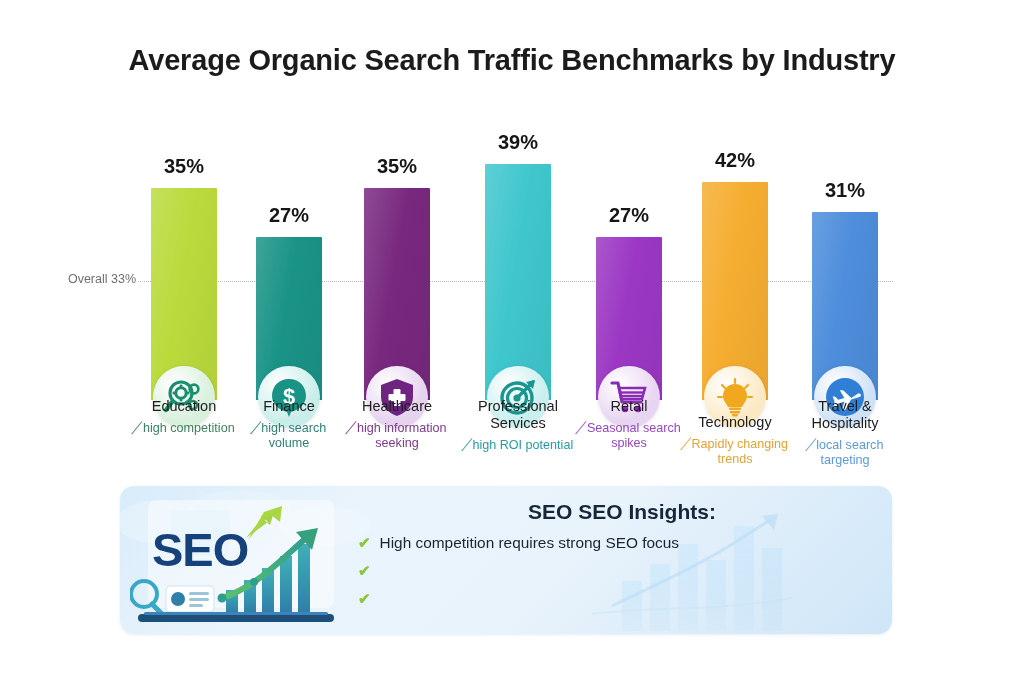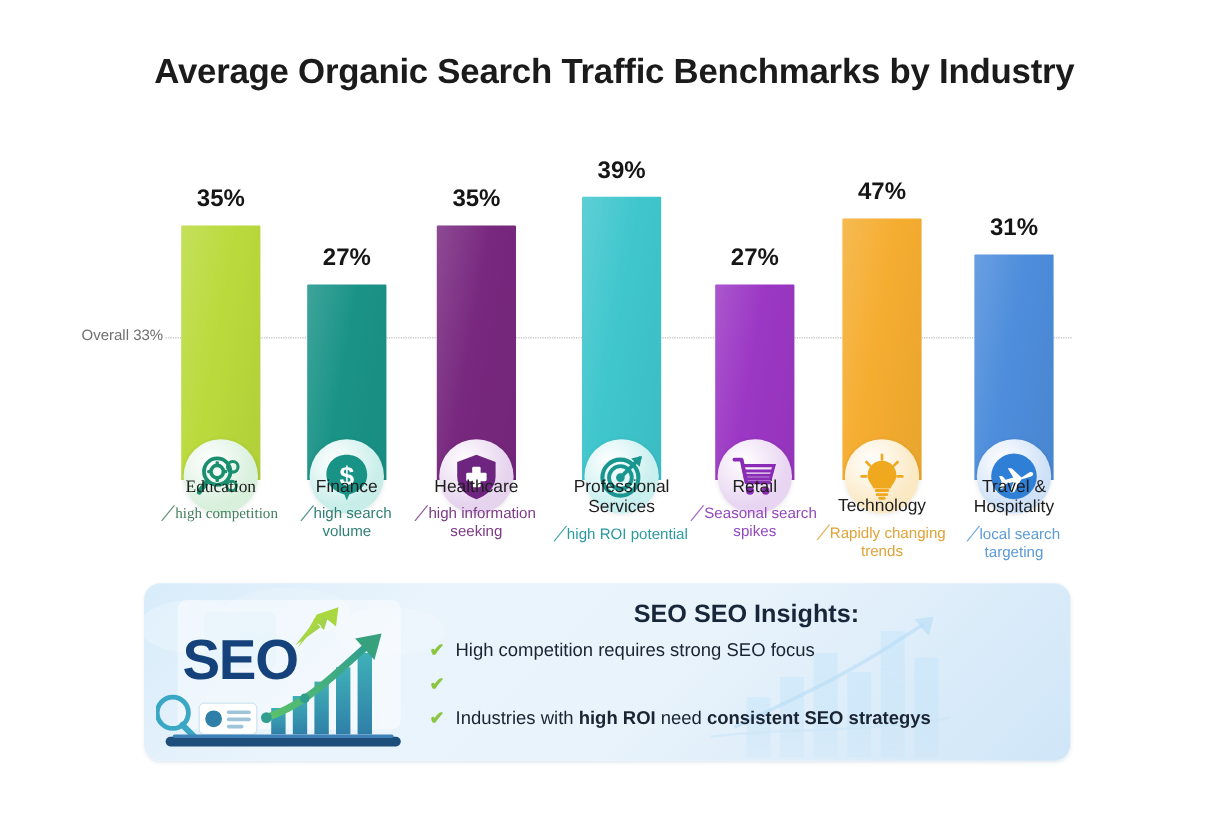--- a/index.html
+++ b/index.html
@@ -192,21 +192,21 @@
         <path d="M3 6 H9 L13 25 H32" fill="none" stroke="#8a2bb5" stroke-width="3.2" stroke-linecap="round" stroke-linejoin="round"></path>
         <path d="M10 11 H36 L33 22 H12.4 Z" fill="none" stroke="#8a2bb5" stroke-width="2.6"></path>
         <line x1="11" y1="15.5" x2="35" y2="15.5" stroke="#8a2bb5" stroke-width="2.4"></line>
         <line x1="11.8" y1="19" x2="34" y2="19" stroke="#8a2bb5" stroke-width="2.4"></line>
         <circle cx="16" cy="32" r="3.3" fill="#8a2bb5"></circle>
         <circle cx="29" cy="32" r="3.3" fill="#8a2bb5"></circle>
       </svg>
         </div>
       </div>
       <div class="barcol" style="left: 679px; height: 385px;">
-        <div class="bar-value" style="bottom: 227.8px;">47%</div>
+        <div class="bar-value" style="bottom: 227.8px;">42%</div>
         <div class="bar" style="height: 217.8px; background: rgb(245, 173, 48);">
           <div class="sheen"></div>
         </div>
         <div class="icon-badge" style="background: radial-gradient(circle at 35% 30%, rgb(255, 255, 255) 0%, rgb(251, 233, 196) 62%, rgb(251, 233, 196) 100%); box-shadow: rgba(0, 0, 0, 0.1) 0px 1px 4px;">
           <svg viewBox="0 0 40 40" width="40" height="40">
         <g stroke="#f0a81f" stroke-width="2.2" stroke-linecap="round">
           <line x1="20" y1="2" x2="20" y2="6"></line>
           <line x1="7" y1="8" x2="10" y2="11"></line>
           <line x1="33" y1="8" x2="30" y2="11"></line>
           <line x1="3" y1="20" x2="7" y2="20"></line>
@@ -227,21 +227,21 @@
         <div class="icon-badge" style="background: radial-gradient(circle at 35% 30%, rgb(255, 255, 255) 0%, rgb(207, 225, 247) 62%, rgb(207, 225, 247) 100%); box-shadow: rgba(0, 0, 0, 0.1) 0px 1px 4px;">
           <svg viewBox="0 0 40 40" width="40" height="40">
         <circle cx="20" cy="20" r="19" fill="#2f7fd6"></circle>
         <path d="M33 16.5 C34.6 16.1 36 16.8 36 18 C36 19.1 35 19.9 33.6 20.3 L26 22.6 L20.5 32.5 C20.2 33 19.7 33.3 19.1 33.3 L16.6 33.3 L19.6 24.5 L13.5 26.4 L11.2 29.6 C10.9 30 10.4 30.2 9.9 30.2 L8 30.2 L9.6 24.4 L7.6 19.6 L9.4 19.6 C9.9 19.6 10.4 19.8 10.8 20.2 L13.2 22.8 L19.4 21 L14.8 13.3 L17.3 13.3 C17.9 13.3 18.5 13.5 18.9 14 L26.3 21 Z" fill="#ffffff"></path>
       </svg>
         </div>
       </div>
     </div>
 
   <div class="labels" id="labels-layer">
-      <div class="labelcol" style="left: 125px; font-family: Liberation Serif, serif;">
+      <div class="labelcol" style="left: 125px;">
         <div class="cat-name">Education</div>
         <div class="cat-sub" style="color: rgb(63, 127, 92);"><span class="tick">╱</span>high competition</div>
       </div>
       <div class="labelcol" style="left: 230px;">
         <div class="cat-name">Finance</div>
         <div class="cat-sub" style="color: rgb(47, 127, 117);"><span class="tick">╱</span>high search volume</div>
       </div>
       <div class="labelcol" style="left: 338px;">
         <div class="cat-name bold">Healthcare</div>
         <div class="cat-sub" style="color: rgb(123, 58, 132);"><span class="tick">╱</span>high information seeking</div>
@@ -341,19 +341,18 @@
       <div id="insight-list">
           <div class="bullet">
             <span class="chk" style="color: rgb(140, 197, 64);">✔</span>
             <span>High competition requires strong SEO focus</span>
           </div>
           <div class="bullet">
             <span class="chk" style="color: rgb(140, 197, 64);">✔</span>
           </div>
           <div class="bullet">
             <span class="chk" style="color: rgb(140, 197, 64);">✔</span>
-            <span>Industries with <b>high ROI</b> need <b>consistent SEO strategys</b></span>
           </div>
         </div>
     </div>
   </div>
 
 </div>
 
 </body></html>

